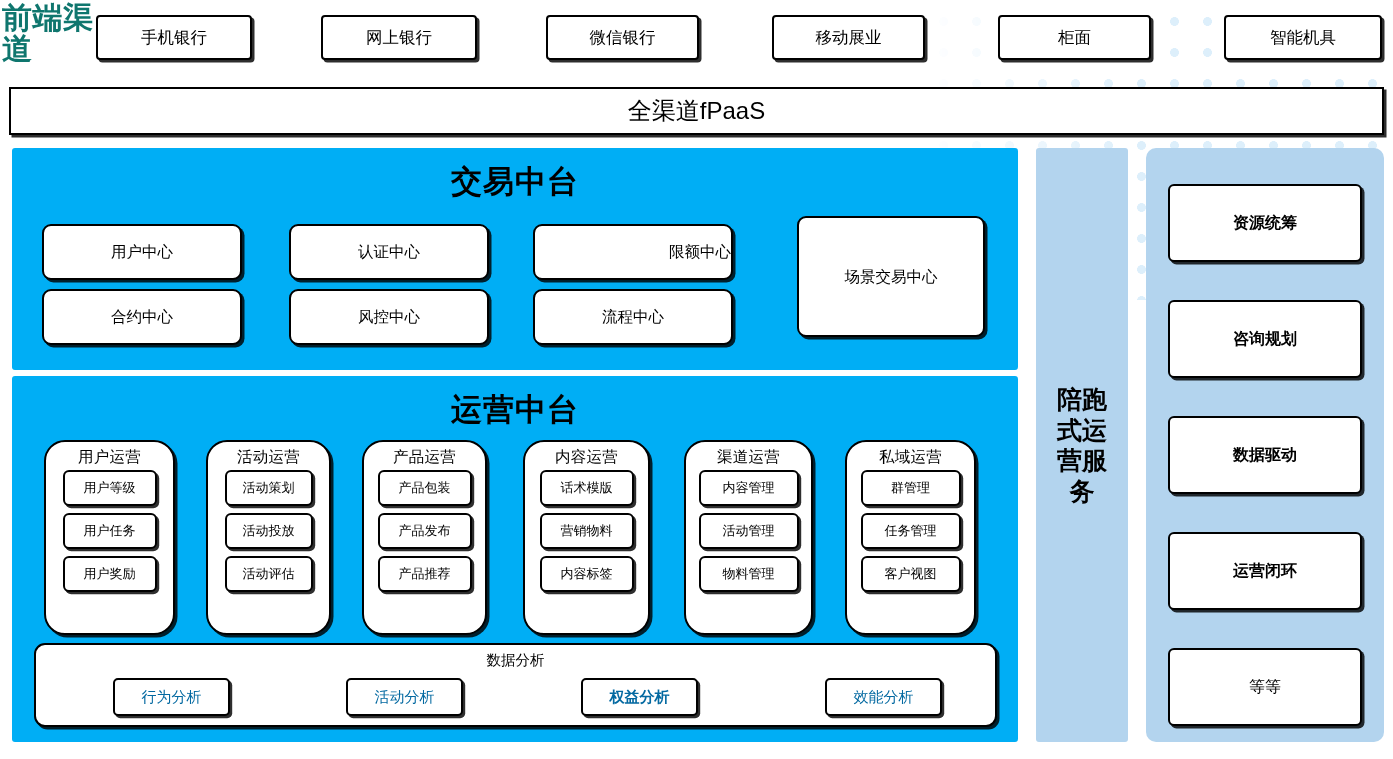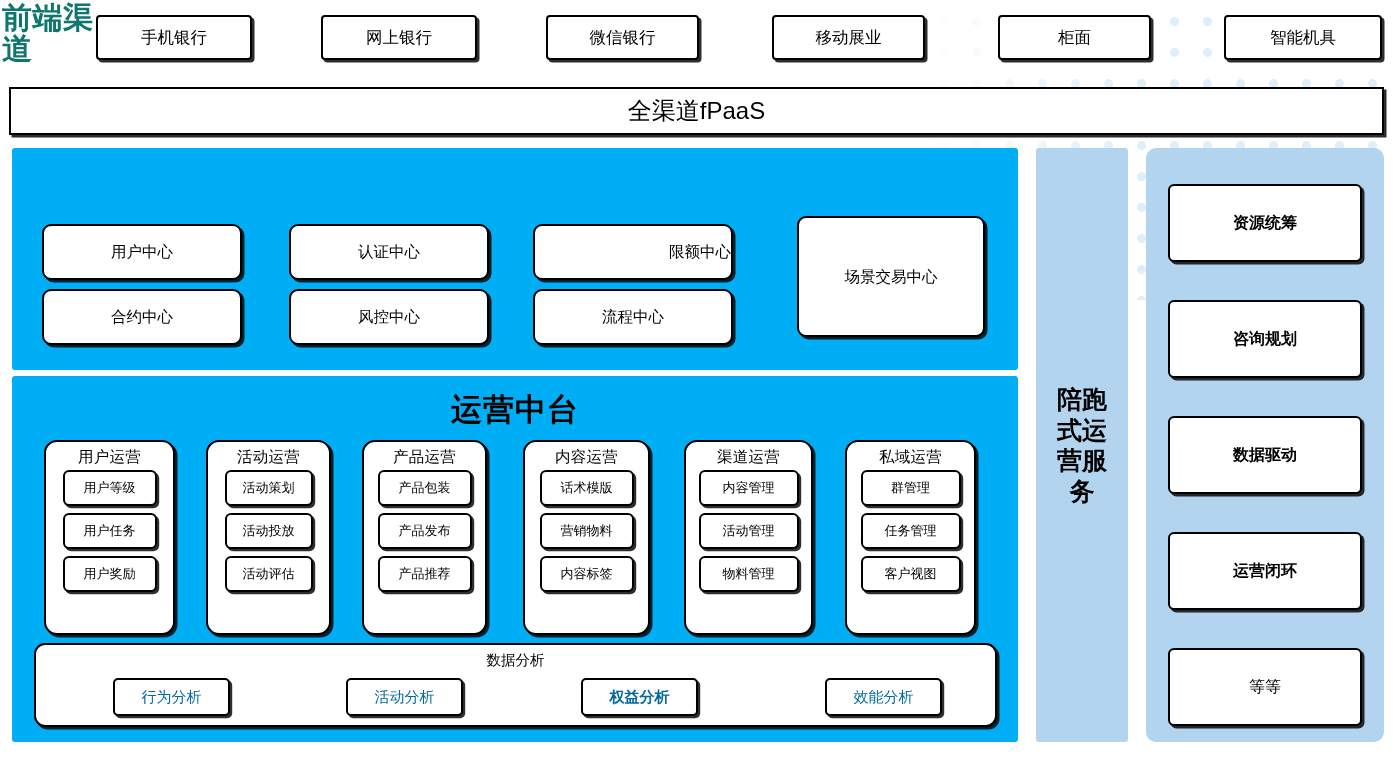--- a/index.html
+++ b/index.html
@@ -61,21 +61,21 @@
   .panel-title{
     position:absolute;left:0;right:0;text-align:center;
     font-family:"Liberation Serif","DejaVu Serif",serif;
     font-weight:700;font-size:31px;color:#000;letter-spacing:1px;
   }
 
   .trade-card{height:56px;font-size:15.5px;}
 
   
   .opcol{
-    position:absolute;background:#fff;border:2.2px solid #000;border-radius:13px;
+    position:absolute;background:#fff;border:2.2px solid #000;border-radius:21px;
     box-sizing:border-box;box-shadow:2.5px 2.5px 0 rgba(0,0,0,.82);
     display:flex;flex-direction:column;align-items:center;
   }
   .opcol-title{
     font-size:15.5px;color:#000;margin-top:7px;margin-bottom:5px;
     line-height:1;letter-spacing:.3px;white-space:nowrap;
   }
   .opcol-items{
     flex:1;width:100%;display:flex;flex-direction:column;
     align-items:center;justify-content:flex-start;gap:7px;
@@ -155,20 +155,21 @@
   </div>
   <div class="bx r4 chan" style="left:1224px;top:15px;width:158px;">
     <span>智能机具</span>
   </div>
 
   <div class="bx" id="fpaas">
     <span>全渠道fPaaS</span>
   </div>
 
   <div class="cyan" id="trade-panel">
+    <div class="panel-title" style="top:13px;">交易中台</div>
 
     <div class="bx r8 trade-card" style="left:30px;top:76px;width:200px;">
       <span>用户中心</span>
     </div>
     <div class="bx r8 trade-card" style="left:277px;top:76px;width:200px;">
       <span>认证中心</span>
     </div>
     <div class="bx r8 trade-card" style="left:521px;top:76px;width:200px;justify-content:flex-end;">
       <span>限额中心</span>
     </div>

